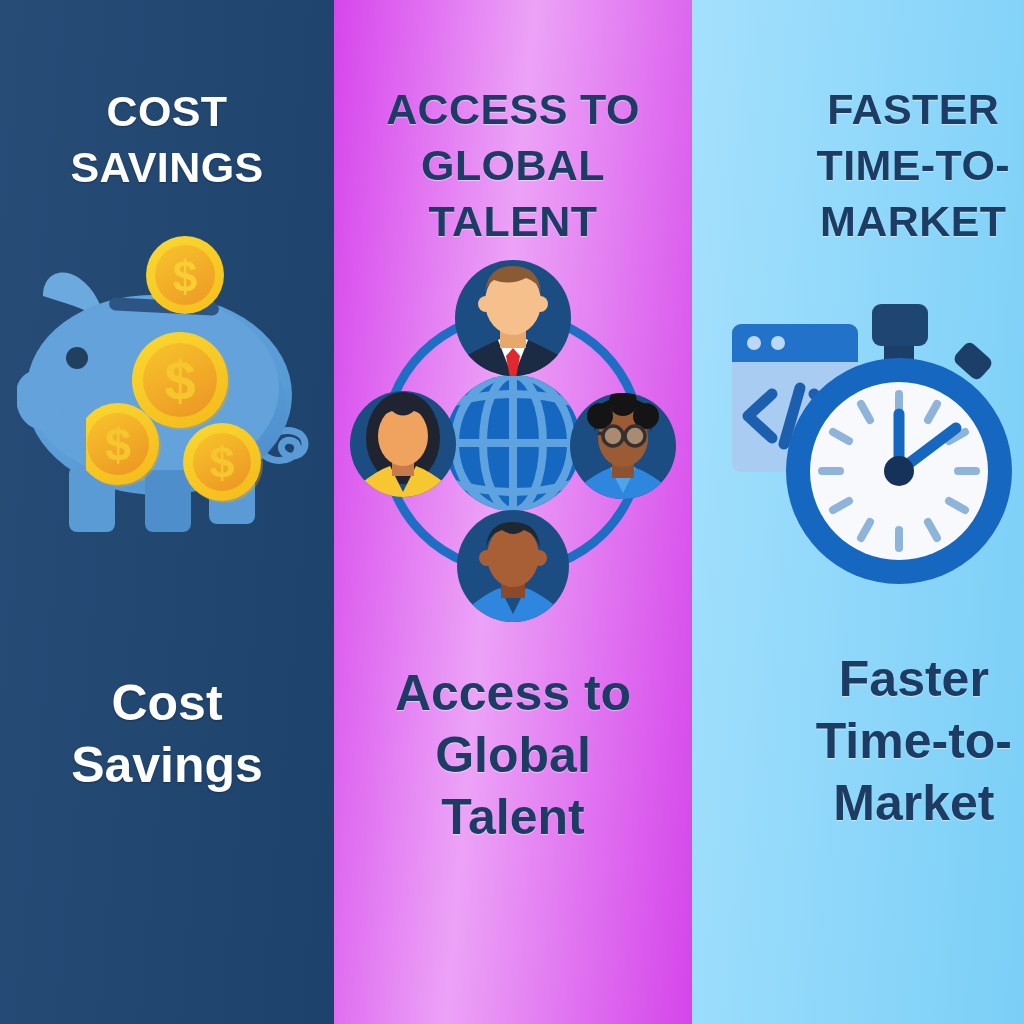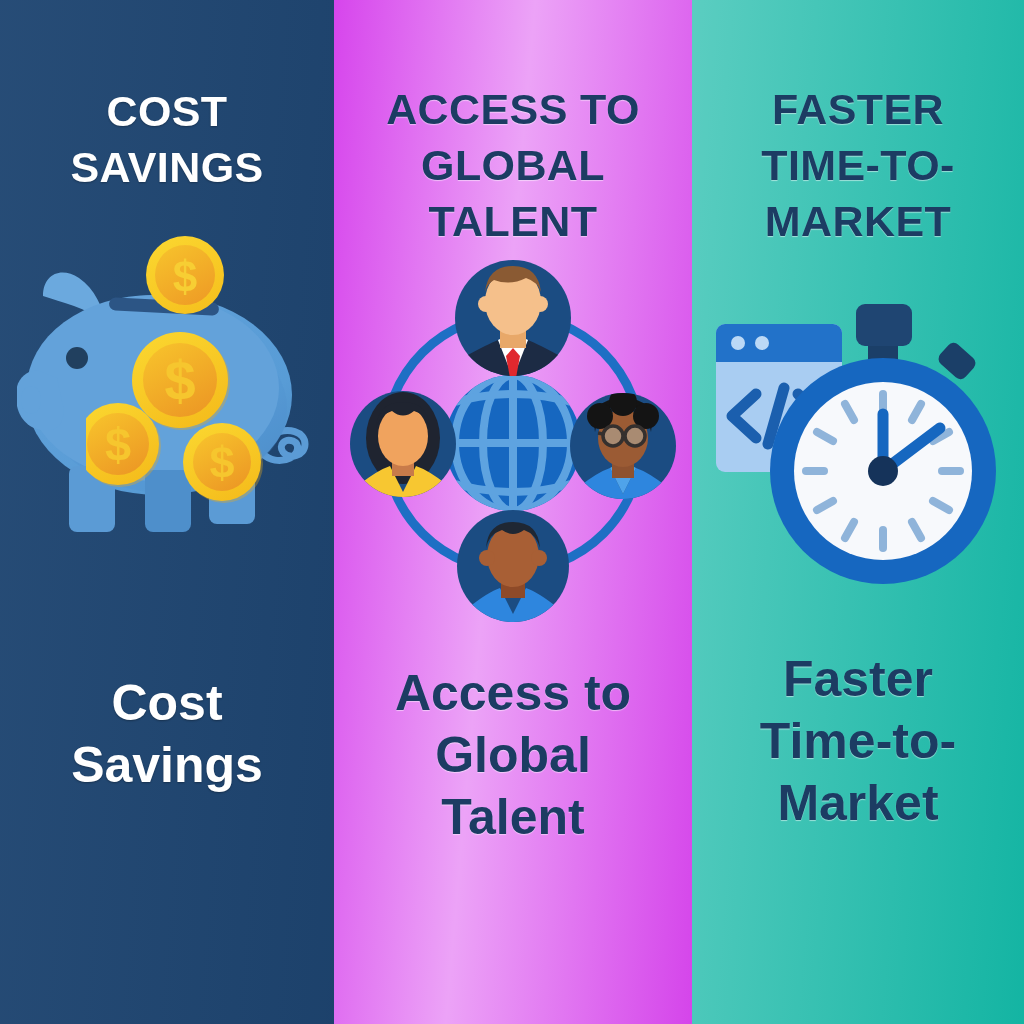--- a/index.html
+++ b/index.html
@@ -24,21 +24,21 @@
     position: relative;
     height: 1024px;
     display: flex;
     flex-direction: column;
     align-items: center;
     box-sizing: border-box;
   }
 
   .panel-cost { width: 334px; background: #1e4571; }
   .panel-talent { width: 358px; background: #d946ef; }
-  .panel-market { width: 332px; background: #14b8a6; }
+  .panel-market { width: 332px; background: #7dd3fc; align-items: flex-end; }
 
   
   .panel-cost::after,
   .panel-talent::after,
   .panel-market::after {
     content: "";
     position: absolute;
     inset: 0;
     pointer-events: none;
   }

